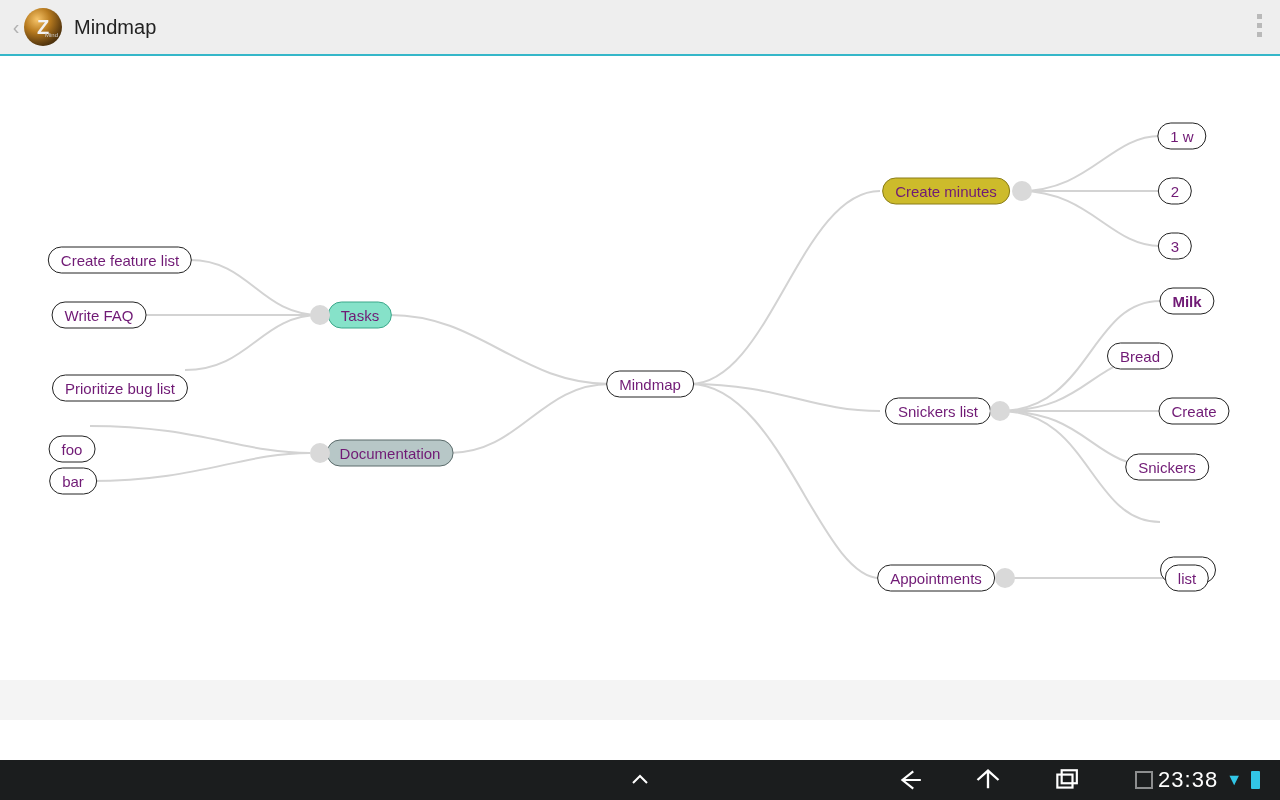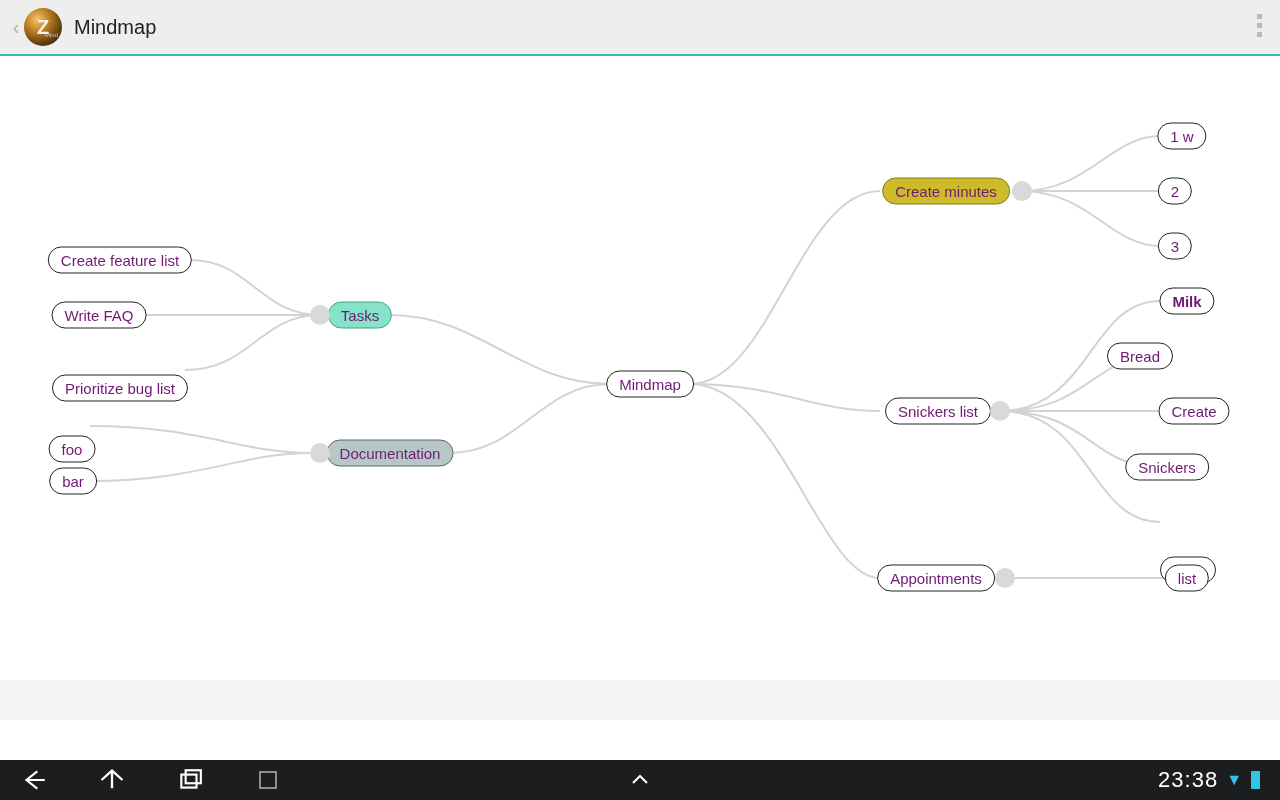--- a/index.html
+++ b/index.html
@@ -84,21 +84,21 @@
   }
 
   
   .navbar {
     position: absolute; bottom: 0; left: 0; right: 0;
     height: 40px;
     background: #1b1d1e;
     display: flex;
     align-items: center;
     padding: 0 20px;
-    justify-content: space-between;
+    justify-content: flex-end;
   }
   .nav-left { display:flex; gap:50px; align-items:center; }
   .nav-btn { width:28px; height:28px; display:flex; align-items:center; justify-content:center; cursor:pointer; }
   .nav-btn svg { stroke:#fff; stroke-width:2; fill:none; }
   .nav-center { position:absolute; left:50%; transform:translateX(-50%); }
   .nav-right { display:flex; align-items:center; gap:8px; color:#fff; font-size:22px; letter-spacing:1px; }
 </style>
 </head>
 <body>
 

